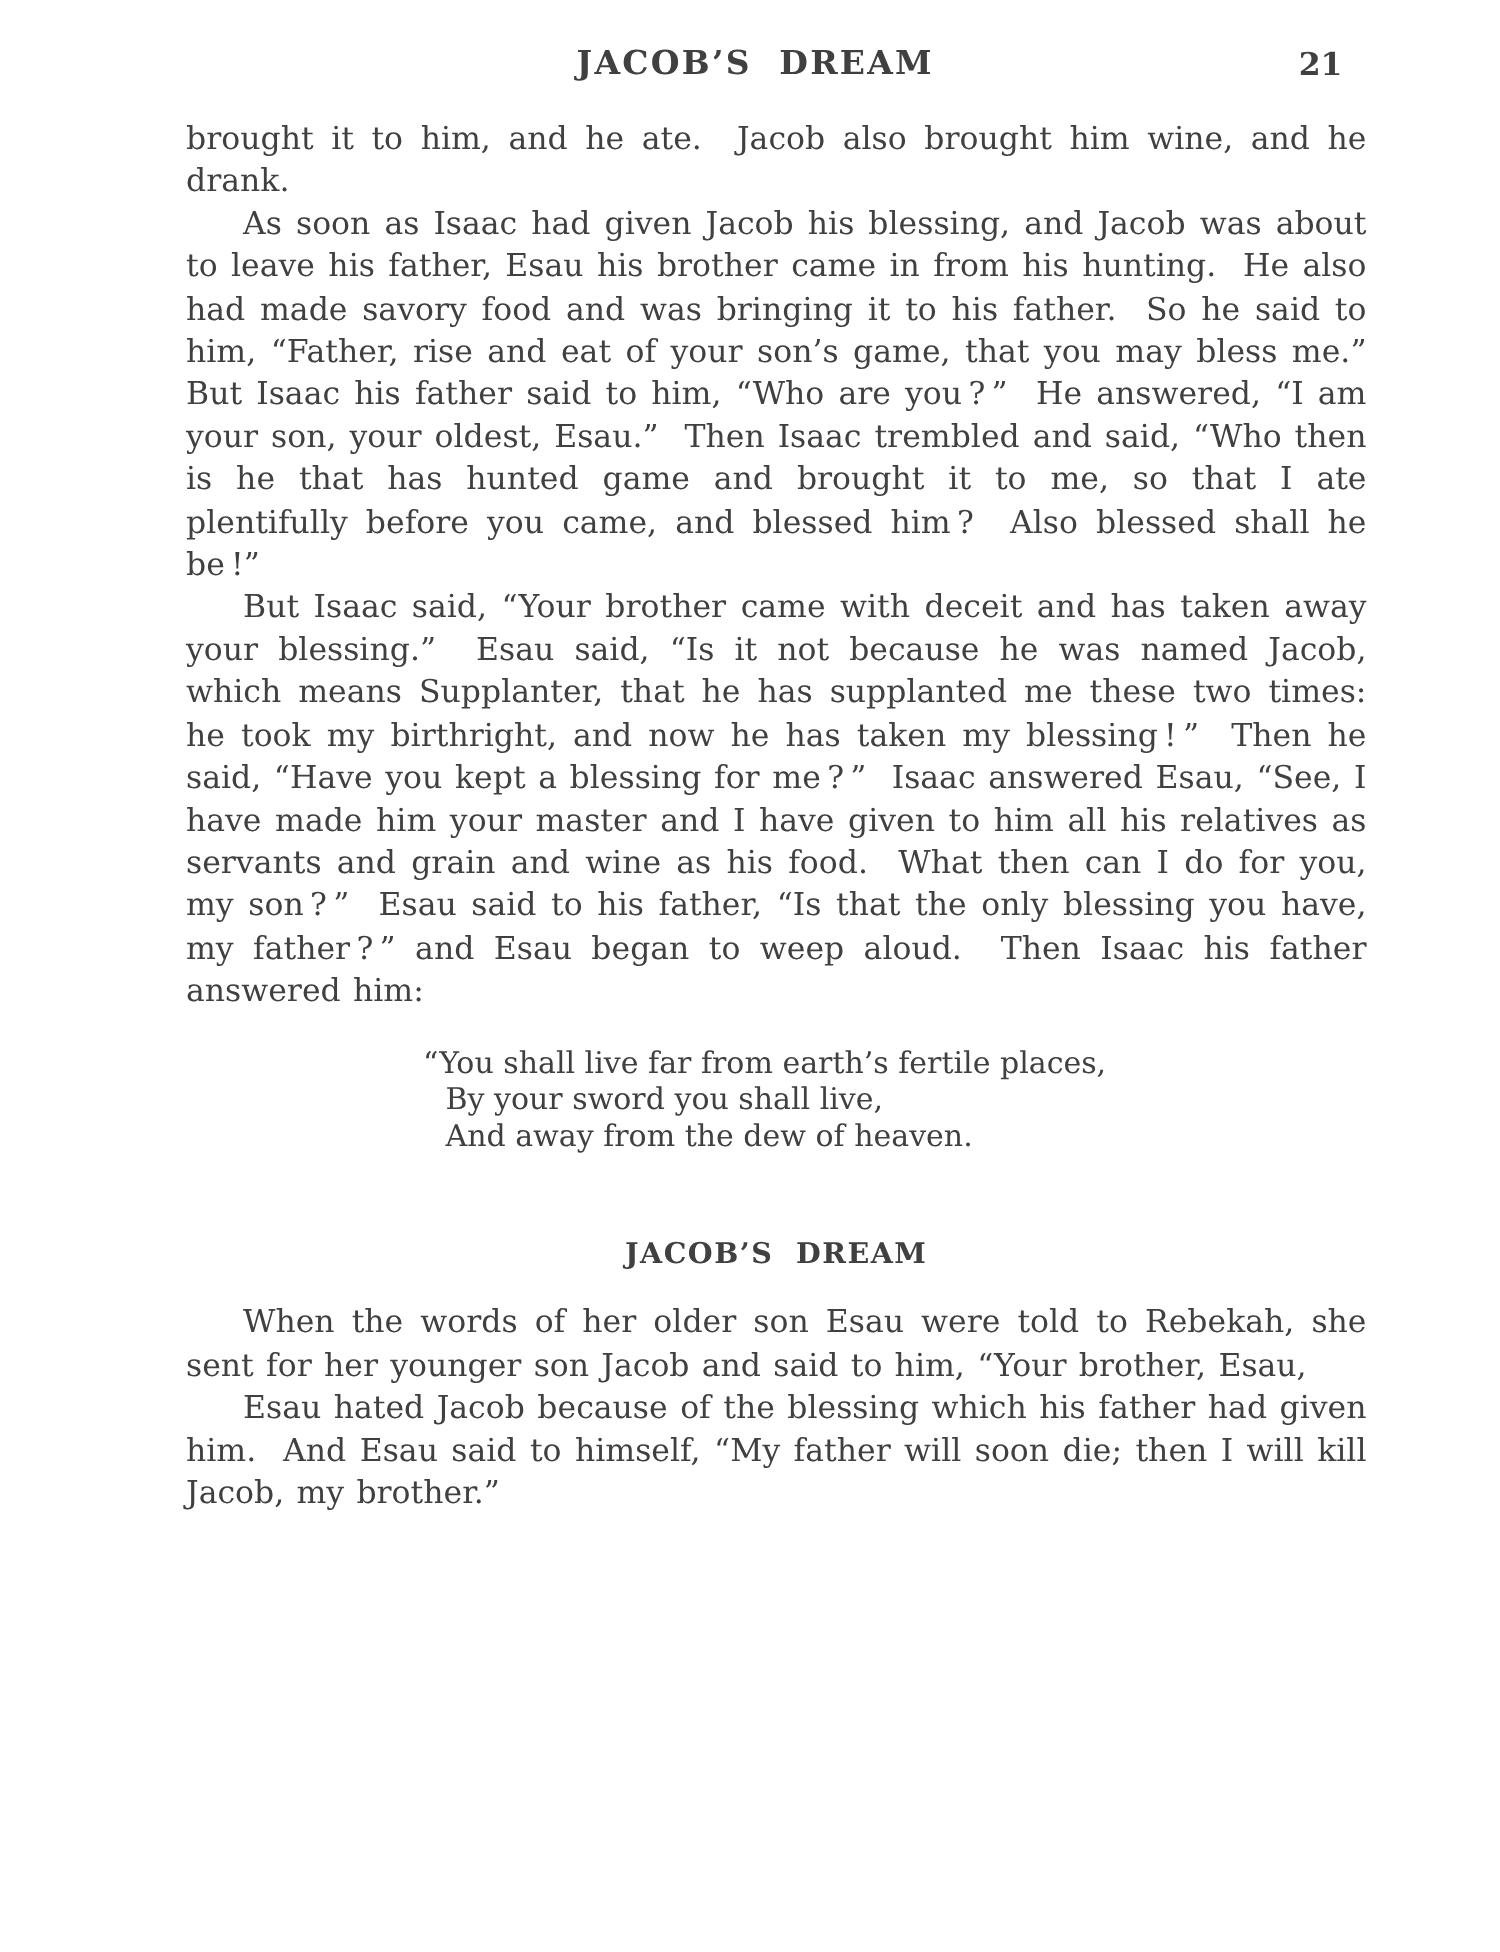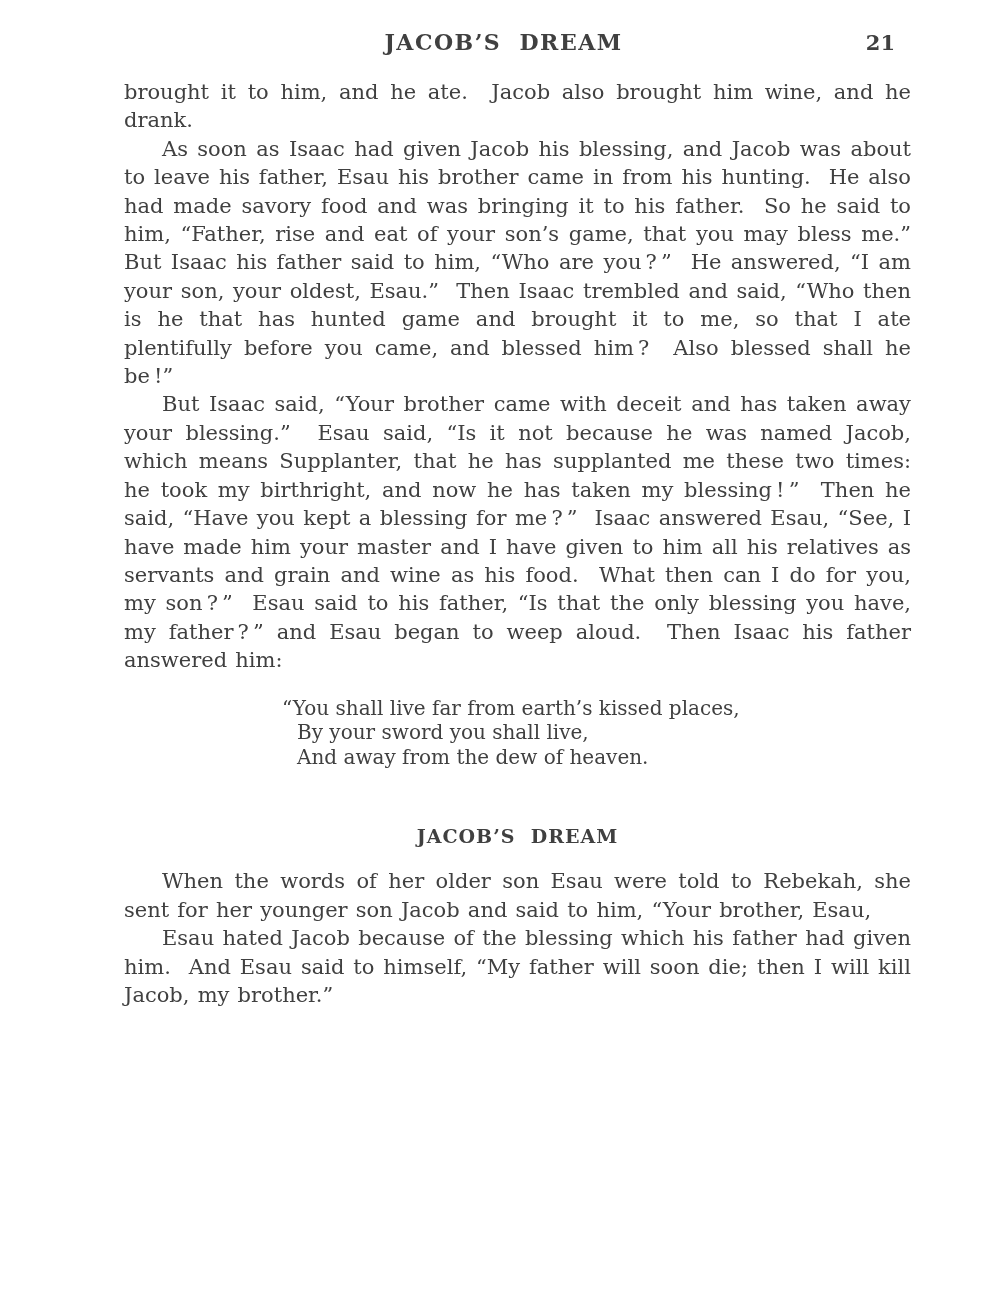--- a/index.html
+++ b/index.html
@@ -89,21 +89,21 @@
 
     <p class="para no-indent">brought it to him, and he ate.  Jacob also brought him wine, and he drank.</p>
 
 
     <p class="para">As soon as Isaac had given Jacob his blessing, and Jacob was about to leave his father, Esau his brother came in from his hunting.  He also had made savory food and was bringing it to his father.  So he said to him, “Father, rise and eat of your son’s game, that you may bless me.”  But Isaac his father said to him, “Who are you ? ”  He answered, “I am your son, your oldest, Esau.”  Then Isaac trembled and said, “Who then is he that has hunted game and brought it to me, so that I ate plentifully before you came, and blessed him ?  Also blessed shall he be !”</p>
 
 
     <p class="para">But Isaac said, “Your brother came with deceit and has taken away your blessing.”  Esau said, “Is it not because he was named Jacob, which means Supplanter, that he has supplanted me these two times: he took my birthright, and now he has taken my blessing ! ”  Then he said, “Have you kept a blessing for me ? ”  Isaac answered Esau, “See, I have made him your master and I have given to him all his relatives as servants and grain and wine as his food.  What then can I do for you, my son ? ”  Esau said to his father, “Is that the only blessing you have, my father ? ” and Esau began to weep aloud.  Then Isaac his father answered him:</p>
 
     <div class="poem">
-      <div class="poem-line first">“You shall live far from earth’s kissed places,</div>
+      <div class="poem-line first">“You shall live far from earth’s fertile places,</div>
       <div class="poem-line">By your sword you shall live,</div>
       <div class="poem-line">And away from the dew of heaven.</div>
     </div>
 
     <h2 class="section-heading">JACOB’S  DREAM</h2>
 
     <p class="para">When the words of her older son Esau were told to Rebekah, she sent for her younger son Jacob and said to him, “Your brother, Esau,</p>
 
     <p class="para">Esau hated Jacob because of the blessing which his father had given him.  And Esau said to himself, “My father will soon die; then I will kill Jacob, my brother.”</p>
 

